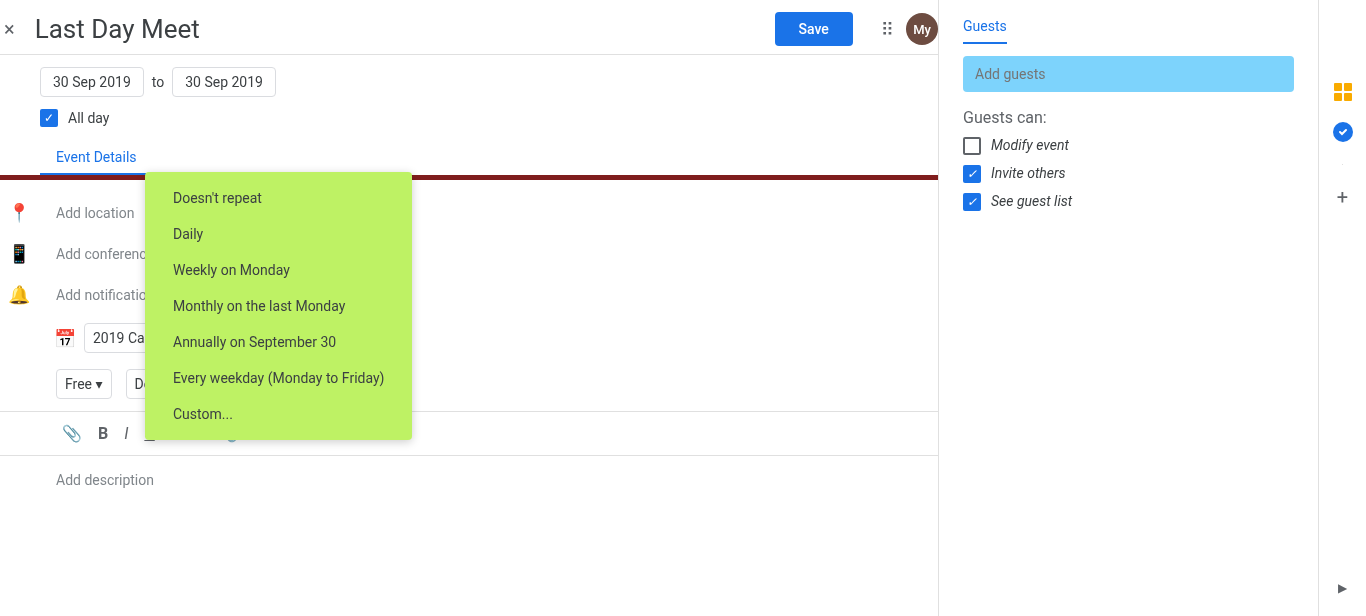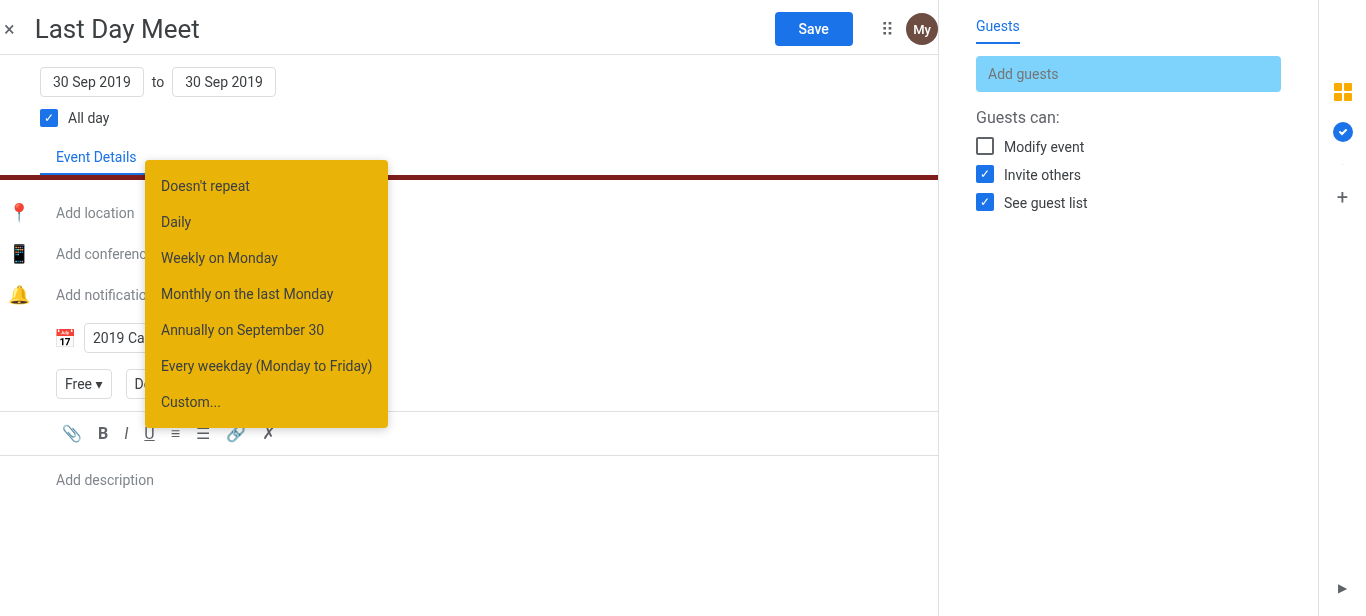--- a/index.html
+++ b/index.html
@@ -45,36 +45,36 @@
     .help-icon { width: 20px; height: 20px; border-radius: 50%; border: 1px solid #5f6368; display: flex; align-items: center; justify-content: center; font-size: 12px; color: #5f6368; cursor: pointer; }
 
     
     .toolbar { display: flex; align-items: center; gap: 4px; padding: 8px 0 8px 56px; border-top: 1px solid #e0e0e0; border-bottom: 1px solid #e0e0e0; margin: 4px 0; }
     .toolbar-btn { background: none; border: none; cursor: pointer; padding: 4px 6px; color: #5f6368; font-size: 16px; border-radius: 2px; }
 
     
     .description-area { padding: 12px 0 0 56px; font-size: 14px; color: #80868b; min-height: 80px; }
 
     
-    .right-panel { width: 380px; border-left: 1px solid #e0e0e0; padding: 16px 37px; display: flex; flex-direction: column; }
+    .right-panel { width: 380px; border-left: 1px solid #e0e0e0; padding: 16px 24px; display: flex; flex-direction: column; }
     .guests-title { font-size: 14px; color: #1a73e8; border-bottom: 2px solid #1a73e8; padding-bottom: 8px; margin-bottom: 12px; display: inline-block; }
     .guests-input { width: 100%; border: none; background: #7dd3fc; border-radius: 4px; padding: 10px 12px; font-size: 14px; color: #3c4043; outline: none; margin-bottom: 16px; }
     .guests-can-label { font-size: 16px; color: #5f6368; margin-bottom: 10px; }
-    .guest-option { display: flex; align-items: flex-end; gap: 10px; margin-bottom: 10px; }
+    .guest-option { display: flex; align-items: flex-start; gap: 10px; margin-bottom: 10px; font-style: italic; }
     .checkbox-empty { width: 18px; height: 18px; border: 2px solid #5f6368; border-radius: 2px; cursor: pointer; flex-shrink: 0; }
     .checkbox-filled { width: 18px; height: 18px; background: #1a73e8; border-radius: 2px; display: flex; align-items: center; justify-content: center; cursor: pointer; flex-shrink: 0; }
     .checkbox-filled::after { content: '✓'; color: #fff; font-size: 12px; }
     .guest-option-label { font-size: 14px; color: #3c4043; }
 
     
     .far-right { width: 48px; border-left: 1px solid #e0e0e0; display: flex; flex-direction: column; align-items: center; padding-top: 80px; gap: 16px; }
     .sidebar-icon { width: 24px; height: 24px; cursor: pointer; display: flex; align-items: center; justify-content: center; }
     .add-btn { width: 24px; height: 24px; color: #5f6368; font-size: 20px; cursor: pointer; display: flex; align-items: center; justify-content: center; }
     .chevron-right { width: 24px; height: 24px; color: #5f6368; cursor: pointer; display: flex; align-items: center; justify-content: center; font-size: 12px; margin-top: auto; margin-bottom: 16px; }
-    .repeat-dropdown { position: absolute; top: 160px; left: 145px; background: #eab308; border-radius: 4px; box-shadow: 0 2px 10px rgba(0,0,0,0.2); z-index: 200; min-width: 220px; padding: 8px 0; }
+    .repeat-dropdown { position: absolute; top: 172px; left: 145px; background: #bef264; border-radius: 4px; box-shadow: 0 2px 10px rgba(0,0,0,0.2); z-index: 200; min-width: 220px; padding: 8px 12px; }
     .dropdown-item { padding: 10px 16px; font-size: 14px; color: #3c4043; cursor: pointer; white-space: nowrap; }
 
     .left-section { display: flex; flex-direction: column; flex: 1; min-width: 0; overflow: hidden; }
     .header-right { display: flex; align-items: center; gap: 12px; }
   </style>
 </head>
 <body>
 
 <div class="left-section">
 

